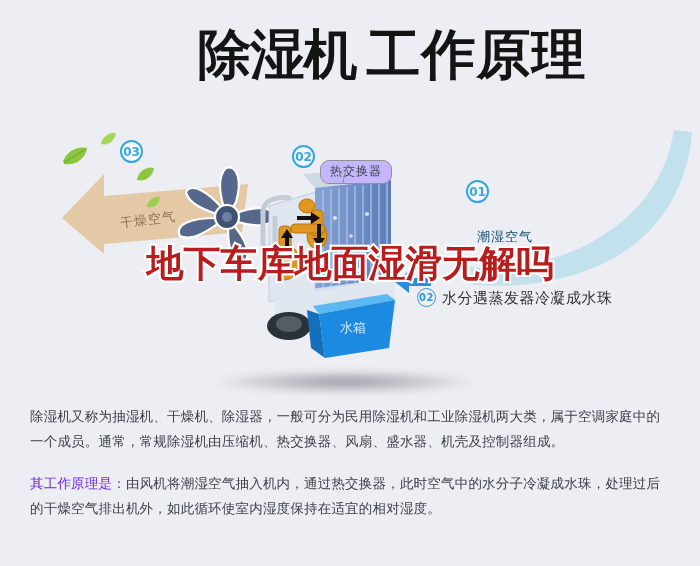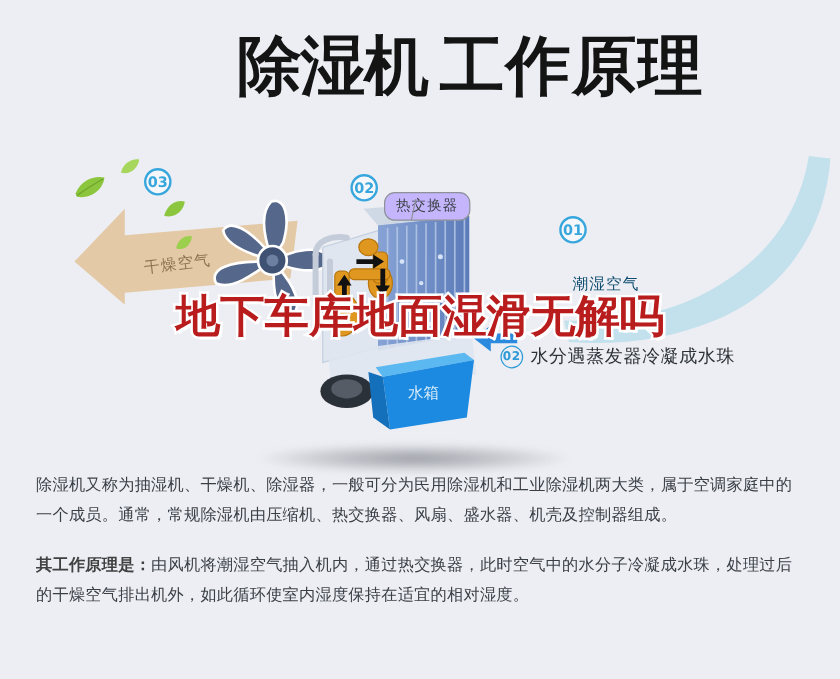--- a/index.html
+++ b/index.html
@@ -119,30 +119,30 @@
     -webkit-text-stroke:4px #ffffff;
     paint-order:stroke fill;
     text-shadow:
        0 0 1px #ffffff,
        2px 2px 0 rgba(255,255,255,.9);
   }
   .overlay .ol2{margin-top:3px;}
 
   
   .body{
-    position:absolute;left:0;top:392px;width:700px;
+    position:absolute;left:0;top:404px;width:700px;
   }
   .para{
     margin:0 0 0 0;padding:0 30px;
     font-size:13.5px;line-height:25px;color:#3a3f46;
     letter-spacing:.2px;
     text-align:left;
   }
   .para.p2{margin-top:17px;}
-  .para b{font-weight:bold;color:#404040;}
+  .para b{font-weight:normal;color:#6d28d9;}
 </style>
 </head>
 <body>
 
 <div class="page">
 
   <div class="title-bar">
     <div class="title">
       <span class="t1">除湿机</span><span class="t2">工作原理</span>
     </div>

